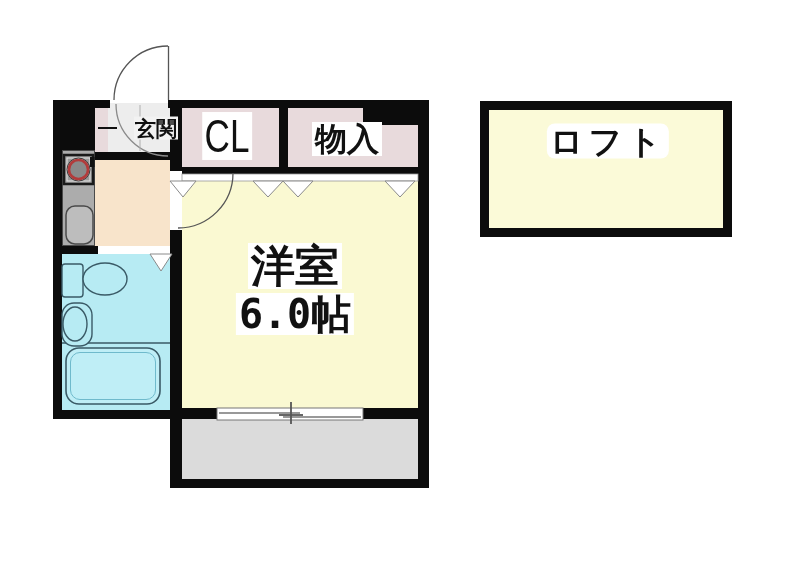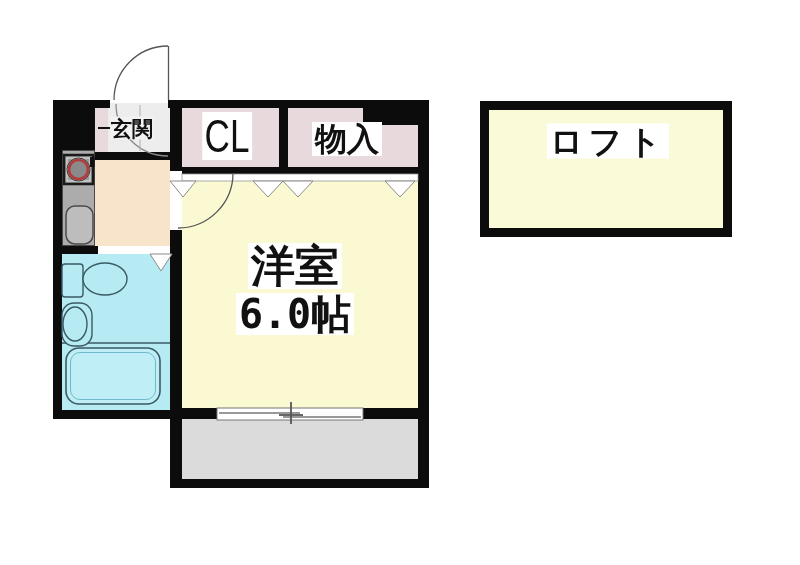--- a/index.html
+++ b/index.html
@@ -99,20 +99,20 @@
 
     <g>
       <rect x="217" y="408" width="146" height="12" fill="#FFFFFF" stroke="#777" stroke-width="1"></rect>
       <line x1="219" y1="413" x2="300" y2="413" stroke="#999" stroke-width="2"></line>
       <line x1="283" y1="417" x2="361" y2="417" stroke="#999" stroke-width="2"></line>
       <line x1="291" y1="402" x2="291" y2="424" stroke="#555" stroke-width="1.8"></line>
       <line x1="279" y1="415" x2="303" y2="415" stroke="#555" stroke-width="1.8"></line>
     </g>
   </svg>
 
-  <div class="lbl" style="left:132px;top:128px;font-size:21px;background:#F2F2F2;padding:1px 1px;">玄関</div>
+  <div class="lbl" style="left:156px;top:128px;font-size:21px;background:#F2F2F2;padding:1px 1px;">玄関</div>
   <div class="lbl" style="left:227px;top:136px;font-size:45px;font-weight:500;transform:translate(-50%,-50%) scale(0.78,1.02);">CL</div>
   <div class="lbl" style="left:347px;top:139px;font-size:32px;">物入</div>
   <div class="lbl" style="left:295px;top:266px;font-size:44px;">洋室</div>
   <div class="lbl mono" style="left:295px;top:314px;font-size:40px;">6.0帖</div>
-  <div class="lbl" style="left:608px;top:141px;font-size:33px;letter-spacing:5px;">ロフト</div>
+  <div class="lbl" style="left:608px;top:141px;font-size:33px;letter-spacing:5px;border-radius:8px;">ロフト</div>
 
 </div>
 
 </body></html>

